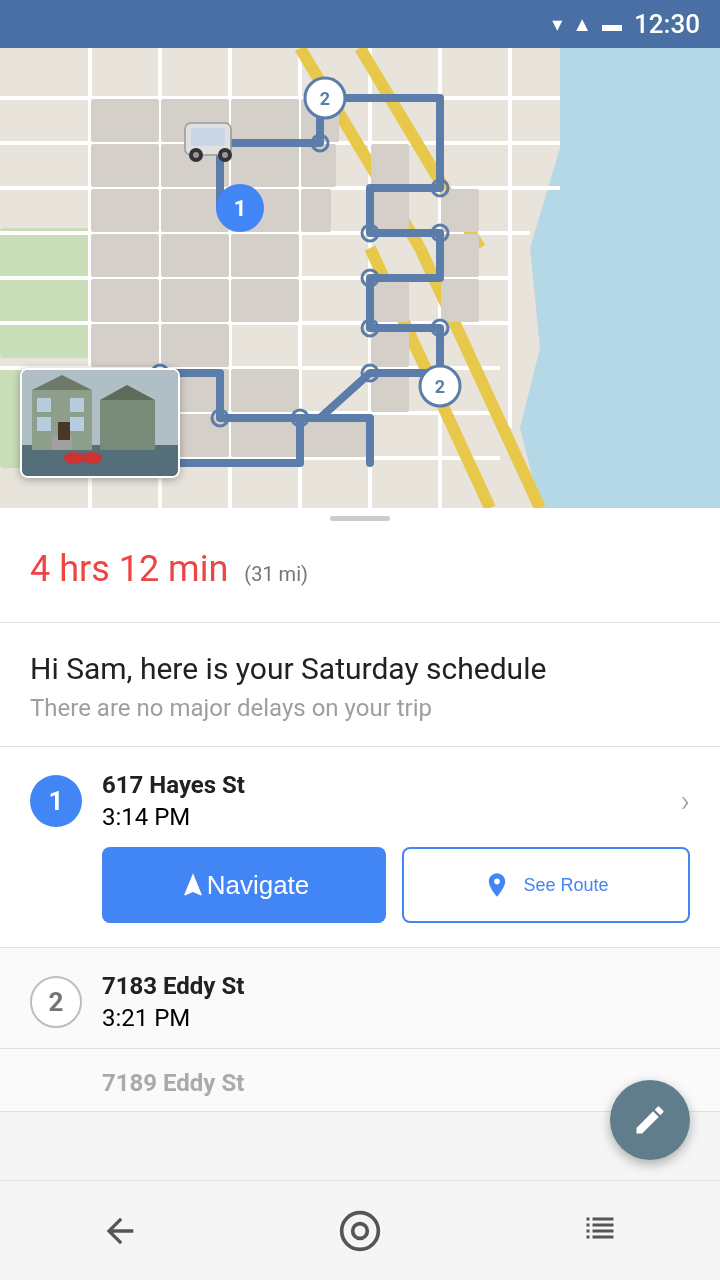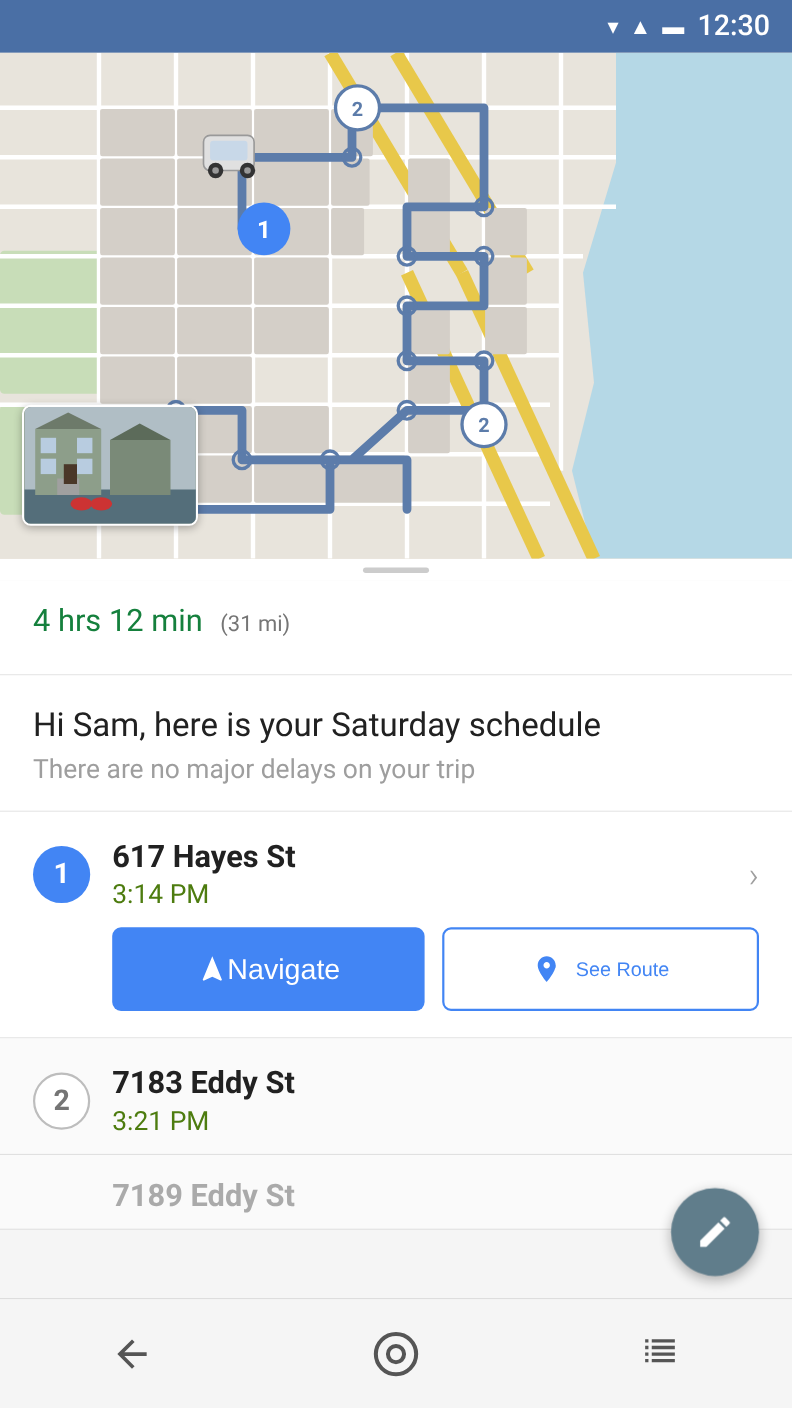--- a/index.html
+++ b/index.html
@@ -89,23 +89,23 @@
       padding: 20px 30px 24px;
       border-bottom: 1px solid #e0e0e0;
     }
     .time-distance {
       display: flex;
       align-items: baseline;
       gap: 16px;
       margin-bottom: 8px;
     }
     .time-text {
-      font-size: 28px;
+      font-size: 36px;
       font-weight: 400;
-      color: #15803d;
+      color: #ef4444;
     }
     .distance-text {
       font-size: 20px;
       color: #757575;
     }
     .stops-info {
       font-size: 24px;
       color: #333;
     }
     .stops-dot {
@@ -176,28 +176,28 @@
       align-items: center;
       justify-content: center;
       font-size: 26px;
       font-weight: 700;
       flex-shrink: 0;
     }
     .stop-details {
       flex: 1;
     }
     .stop-address {
-      font-size: 28px;
+      font-size: 24px;
       font-weight: 700;
       color: #212121;
       margin-bottom: 4px;
     }
     .stop-time {
       font-size: 24px;
-      color: #4d7c0f;
+      color: #000000;
     }
     .chevron-icon {
       color: #9e9e9e;
       font-size: 32px;
       font-weight: 300;
     }
 
     
     .stop-actions {
       display: flex;

